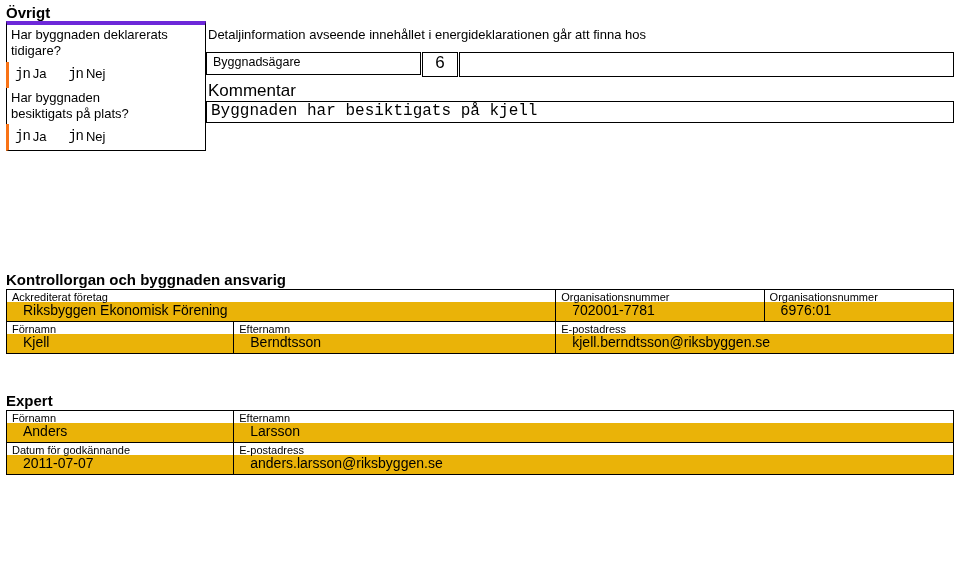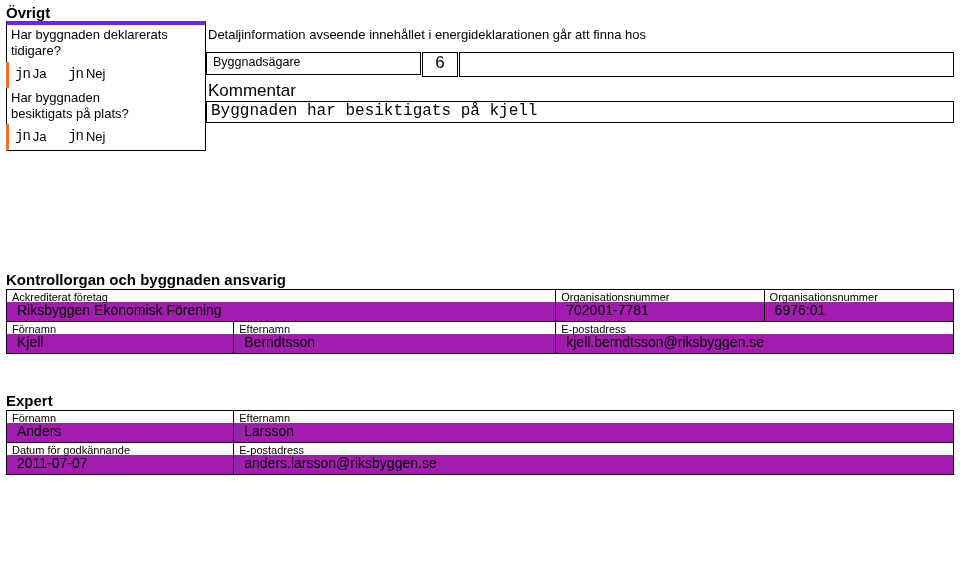--- a/index.html
+++ b/index.html
@@ -110,23 +110,23 @@
     padding: 0;
     vertical-align: top;
   }
   .cell-label {
     font-size: 11px;
     padding: 1px 5px 0 5px;
     display: block;
   }
   .cell-value {
     display: block;
-    padding: 0 5px 3px 10px;
+    padding: 0 5px 3px 16px;
     font-size: 14px;
-    background: #a21caf;
+    background: #eab308;
     margin-top: -1px;
   }
   .gap-v { height: 38px; }
 </style>
 </head>
 <body>
 
 <div class="section-title">Övrigt</div>
 
 <table class="ovrigt">

